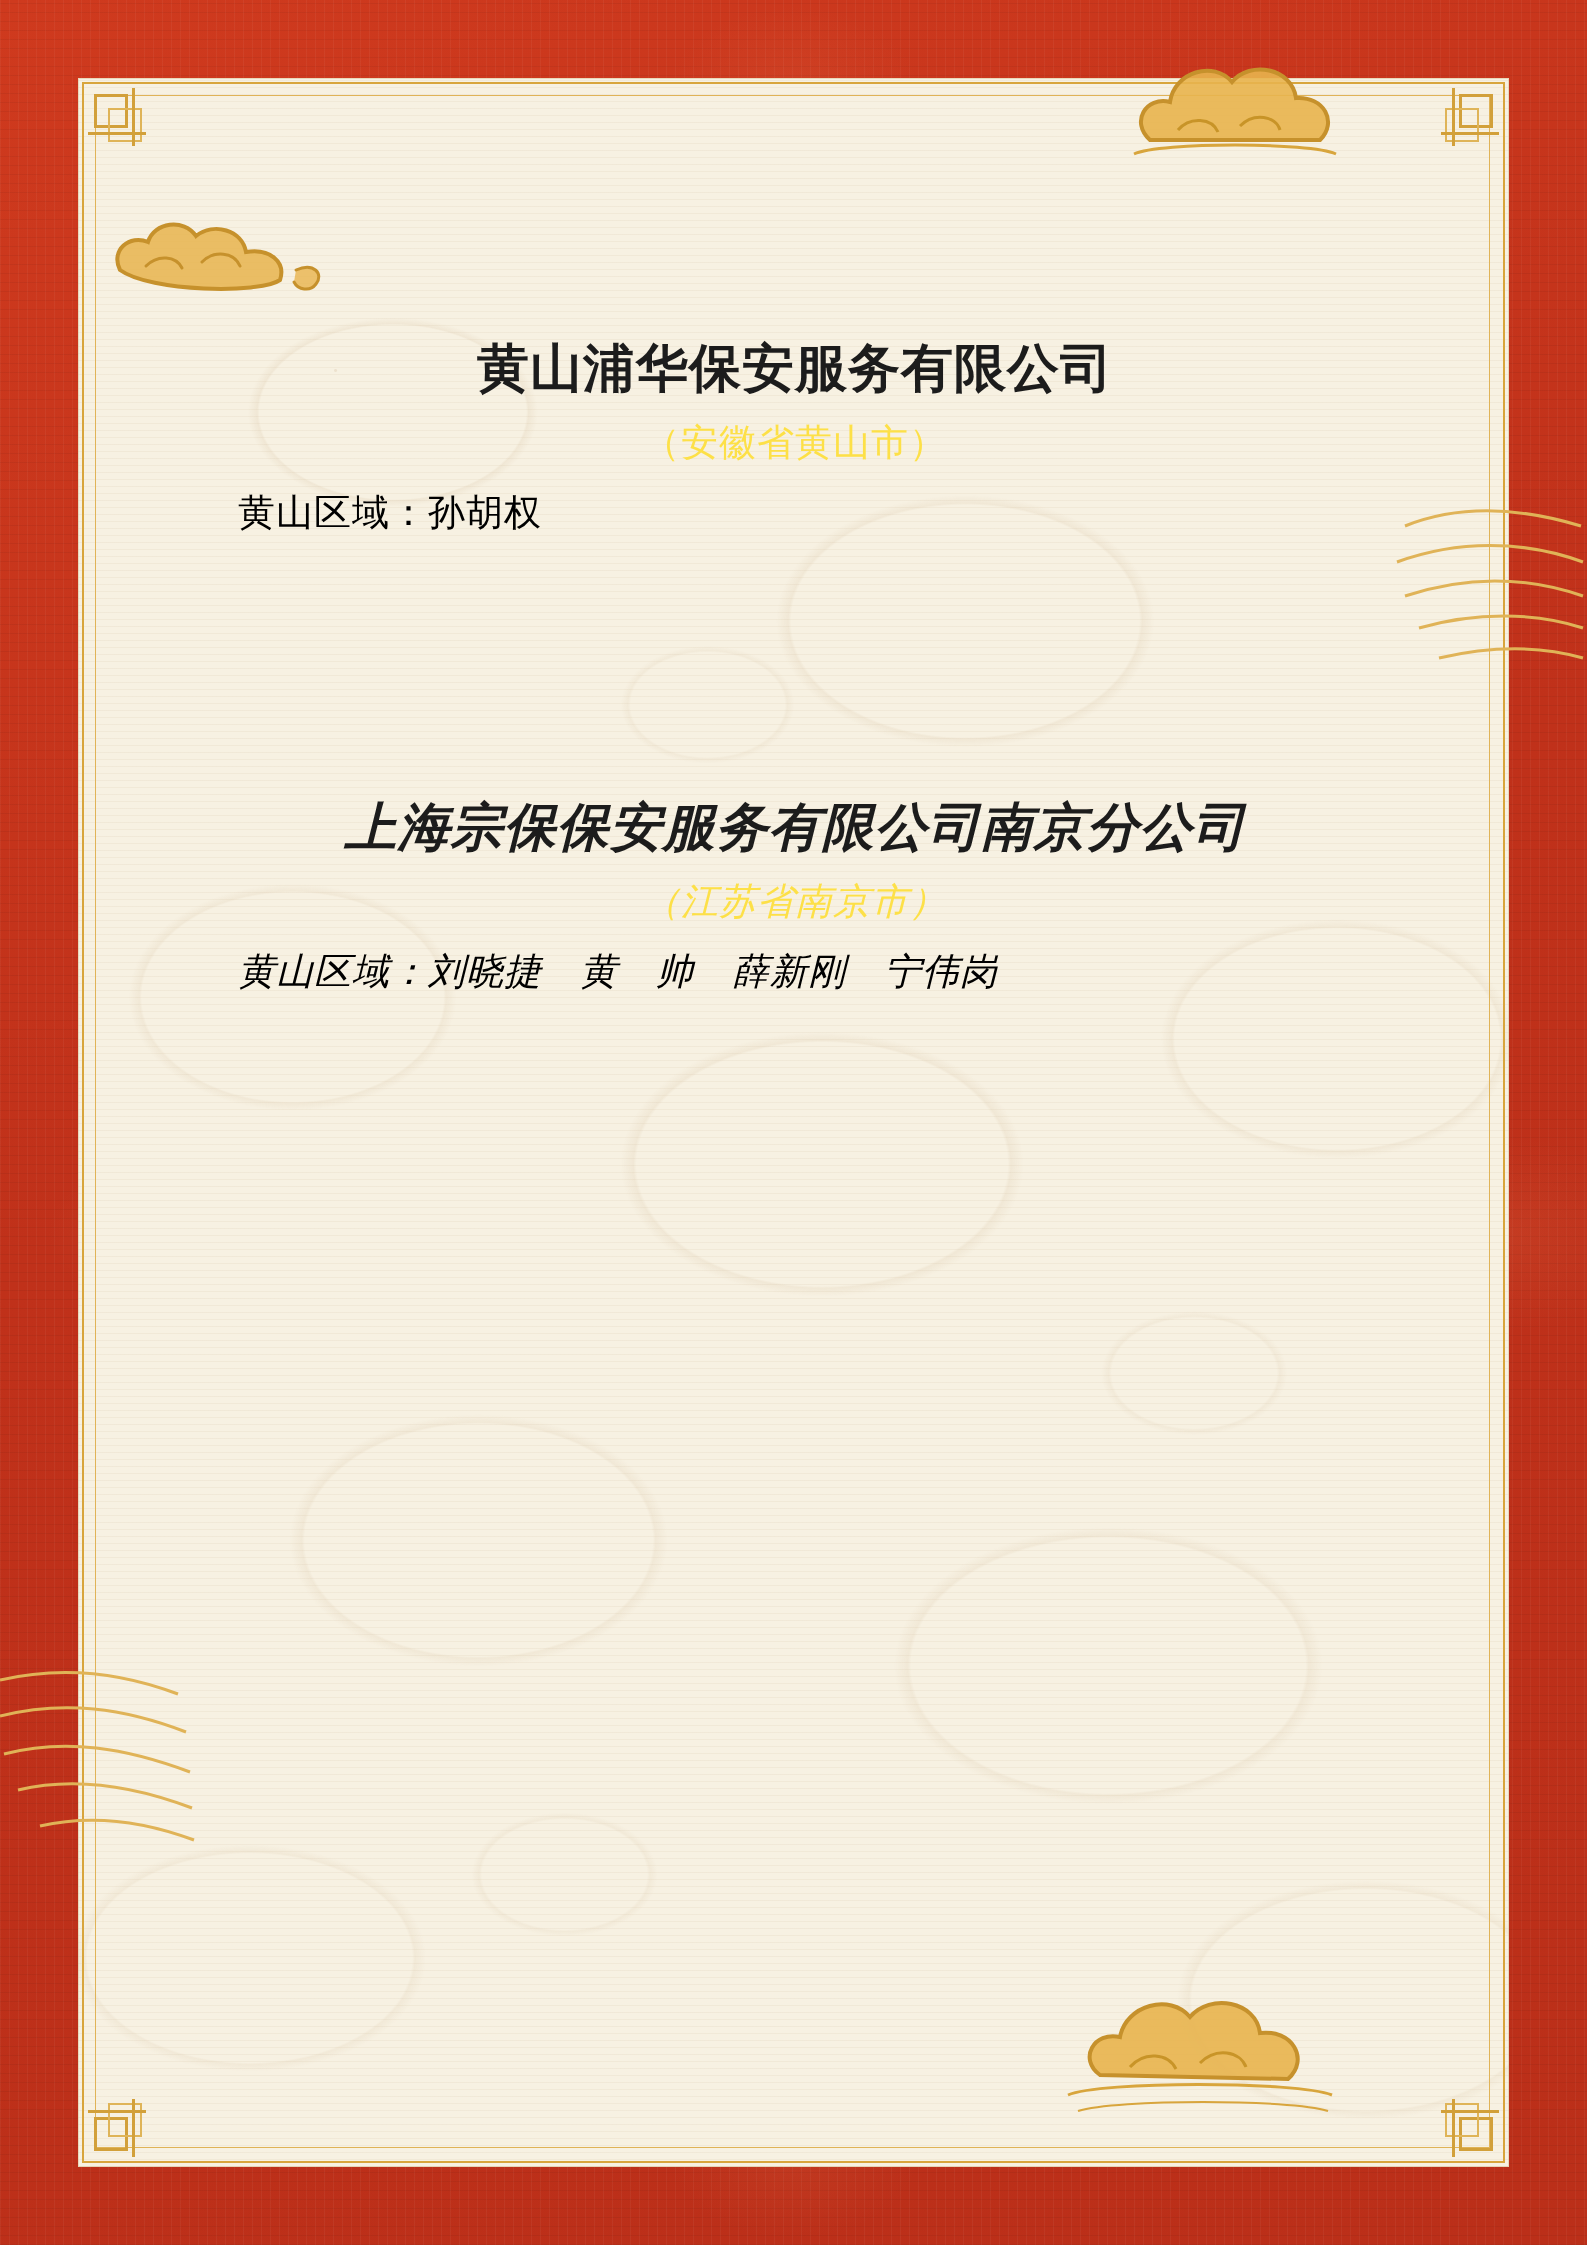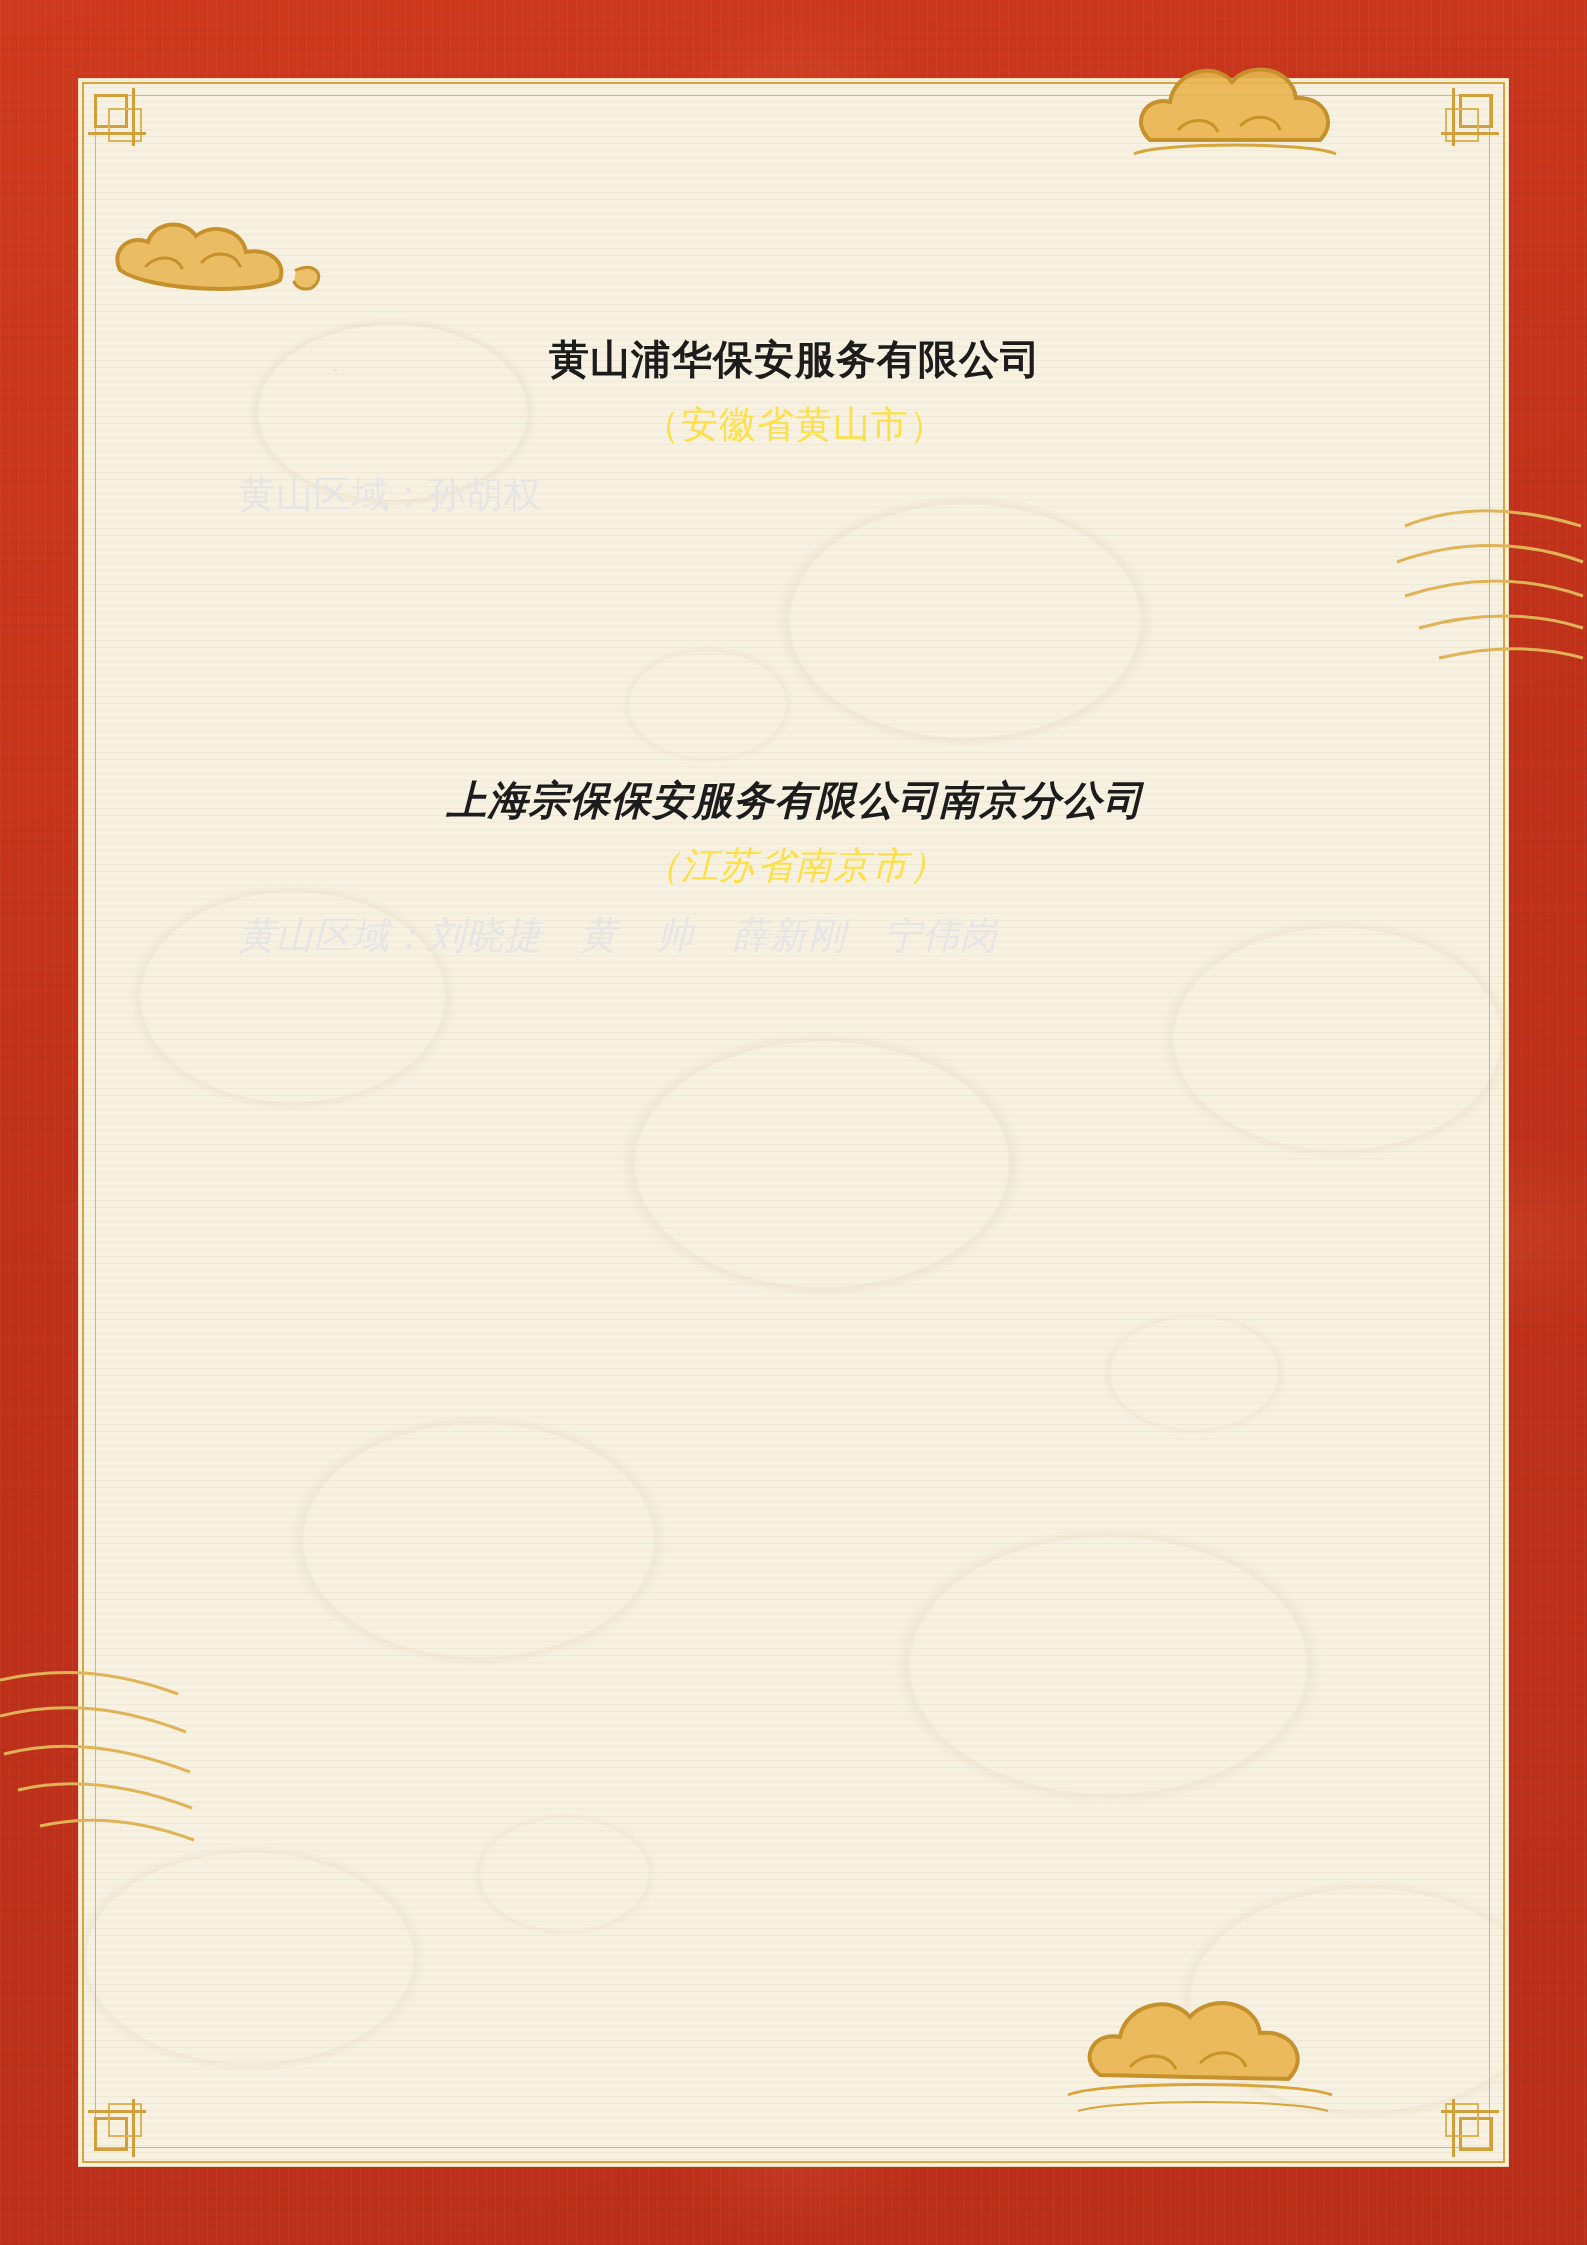--- a/index.html
+++ b/index.html
@@ -143,37 +143,37 @@
     position: absolute;
     left: 160px;
     top: 330px;
     width: 1270px;
   }
   .entry { margin-bottom: 0; }
   .entry + .entry { margin-top: 240px; font-style: italic; }
 
   .org-name {
     text-align: center;
-    font-size: 40px;
+    font-size: 52px;
     font-weight: bold;
     color: #1c1c1c;
     letter-spacing: 1px;
     line-height: 1.5;
   }
   .org-loc {
     text-align: center;
     font-size: 37px;
     color: #fde047;
     letter-spacing: 1px;
     line-height: 1.9;
   }
   .org-people {
     text-align: left;
     font-size: 37px;
-    color: #e5e5e5;
+    color: #000000;
     letter-spacing: 1px;
     line-height: 1.9;
     padding-left: 78px;
     white-space: pre;
   }
 </style>
 </head>
 <body>
 
 <div class="page">

